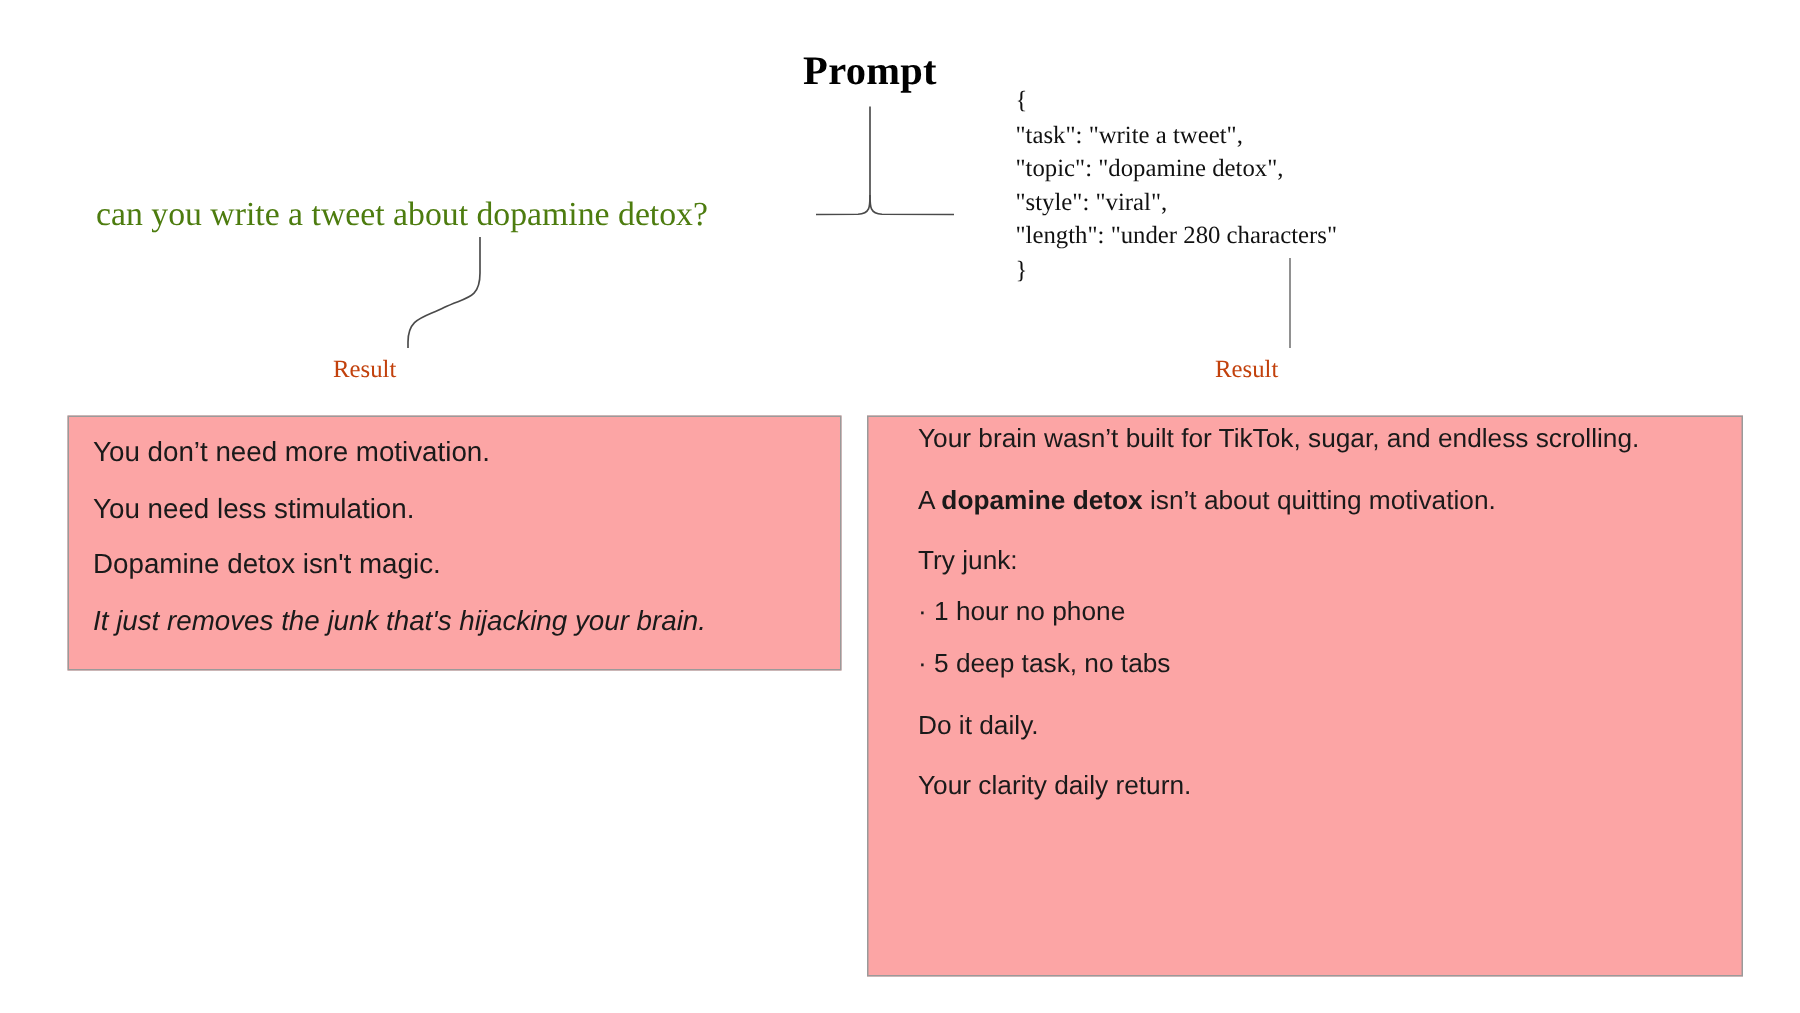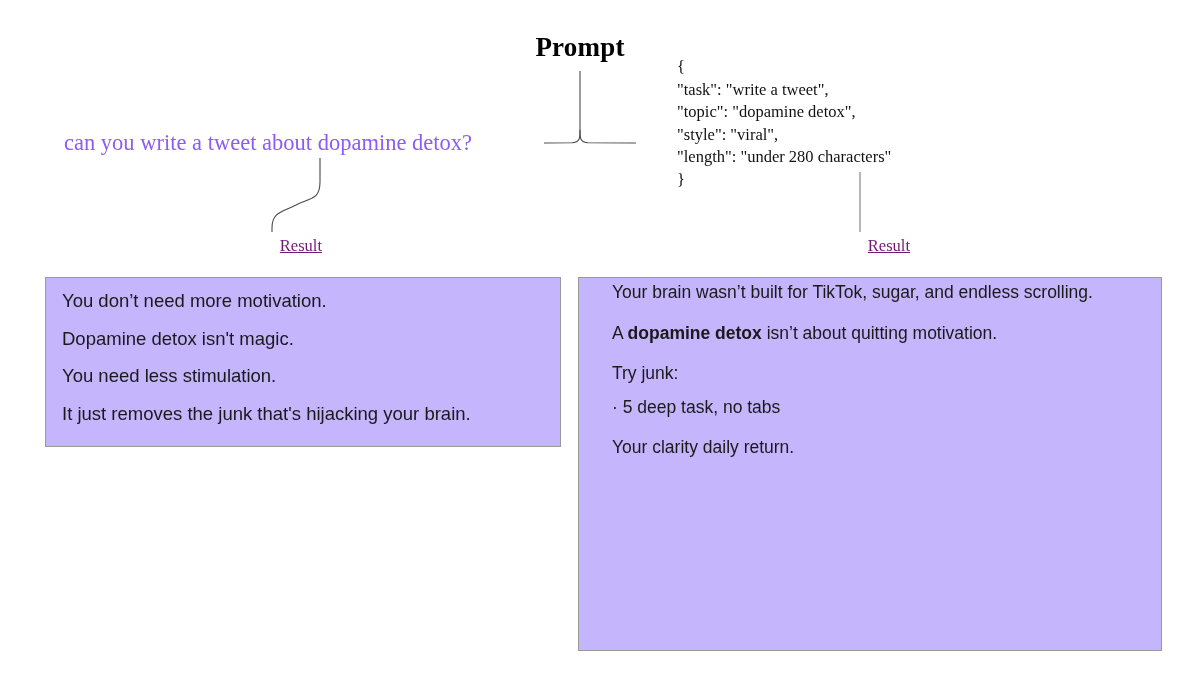--- a/index.html
+++ b/index.html
@@ -31,61 +31,60 @@
     letter-spacing: .2px;
     color: #000000;
   }
 
   .prompt-question {
     position: absolute;
     left: 64px;
     top: 130px;
     font-family: "Liberation Serif", serif;
     font-size: 22.5px;
-    color: #8b5cf6;
+    color: #4d7c0f;
     white-space: nowrap;
   }
 
   .json-block {
     position: absolute;
     left: 677px;
     top: 56px;
     font-family: "Liberation Serif", serif;
     font-size: 16.5px;
     line-height: 22.6px;
     color: #111111;
     white-space: pre;
   }
 
   .result-label {
     position: absolute;
     font-family: "Liberation Serif", serif;
     font-size: 16.5px;
-    color: #701a75;
-    text-align: right;
-    text-decoration: underline;
+    color: #c2410c;
+    text-align: left;
   }
   .result-label.left  { left: 222px; top: 236px; width: 100px; }
   .result-label.right { left: 810px; top: 236px; width: 100px; }
 
   
   .connectors {
     position: absolute;
     left: 0;
     top: 0;
     width: 1200px;
     height: 675px;
     pointer-events: none;
   }
 
   
   .result-box {
     position: absolute;
     box-sizing: border-box;
-    background: #c4b5fd;
+    background: #fca5a5;
     border: 1px solid #9a9a9a;
     font-family: "Liberation Sans", sans-serif;
     color: #1a1a1a;
   }
   .result-box.left {
     left: 45px;
     top: 277px;
     width: 516px;
     height: 170px;
     padding: 14px 16px 12px 16px;
@@ -98,21 +97,21 @@
     padding: 6px 16px 16px 33px;
   }
 
   .line {
     font-size: 18px;
     line-height: 1.0;
     margin: 0;
     white-space: nowrap;
   }
   .result-box.left .line { margin-bottom: 19px; font-size: 18.5px; }
-  .result-box.left .line:last-child { margin-bottom: 10px; }
+  .result-box.left .line:last-child { margin-bottom: 10px; font-style: italic; }
   .result-box.left .line.spacer-before { margin-top: 8px; }
 
   .result-box.right .line { margin-bottom: 23px; font-size: 17.5px; }
   .result-box.right .line:last-child { margin-bottom: 0; }
   .result-box.right .line.bullet { margin-bottom: 18px; }
   .result-box.right .line.tight { margin-bottom: 16px; }
 
   b, strong { font-weight: bold; }
 </style>
 </head>
@@ -139,31 +138,33 @@
 "topic": "dopamine detox",
 "style": "viral",
 "length": "under 280 characters"
 }</div>
 
   <div class="result-label left">Result</div>
   <div class="result-label right">Result</div>
 
   <div class="result-box left">
     <p class="line">You don’t need more motivation.</p>
+    <p class="line">You need less stimulation.</p>
     <p class="line spacer-before">Dopamine detox isn't magic.</p>
-    <p class="line">You need less stimulation.</p>
     <p class="line">It just removes the junk that's hijacking your brain.</p>
   </div>
 
   <div class="result-box right">
     <p class="line">Your brain wasn’t built for TikTok, sugar, and endless scrolling.</p>
 
     <p class="line"><span>A </span><b>dopamine detox</b><span> isn’t about quitting motivation.</span></p>
 
 
     <p class="line tight">Try junk:</p>
 
+    <p class="line bullet">· 1 hour no phone</p>
     <p class="line">· 5 deep task, no tabs</p>
 
+    <p class="line">Do it daily.</p>
     <p class="line">Your clarity daily return.</p>
   </div>
 
 </div>
 
 </body></html>

